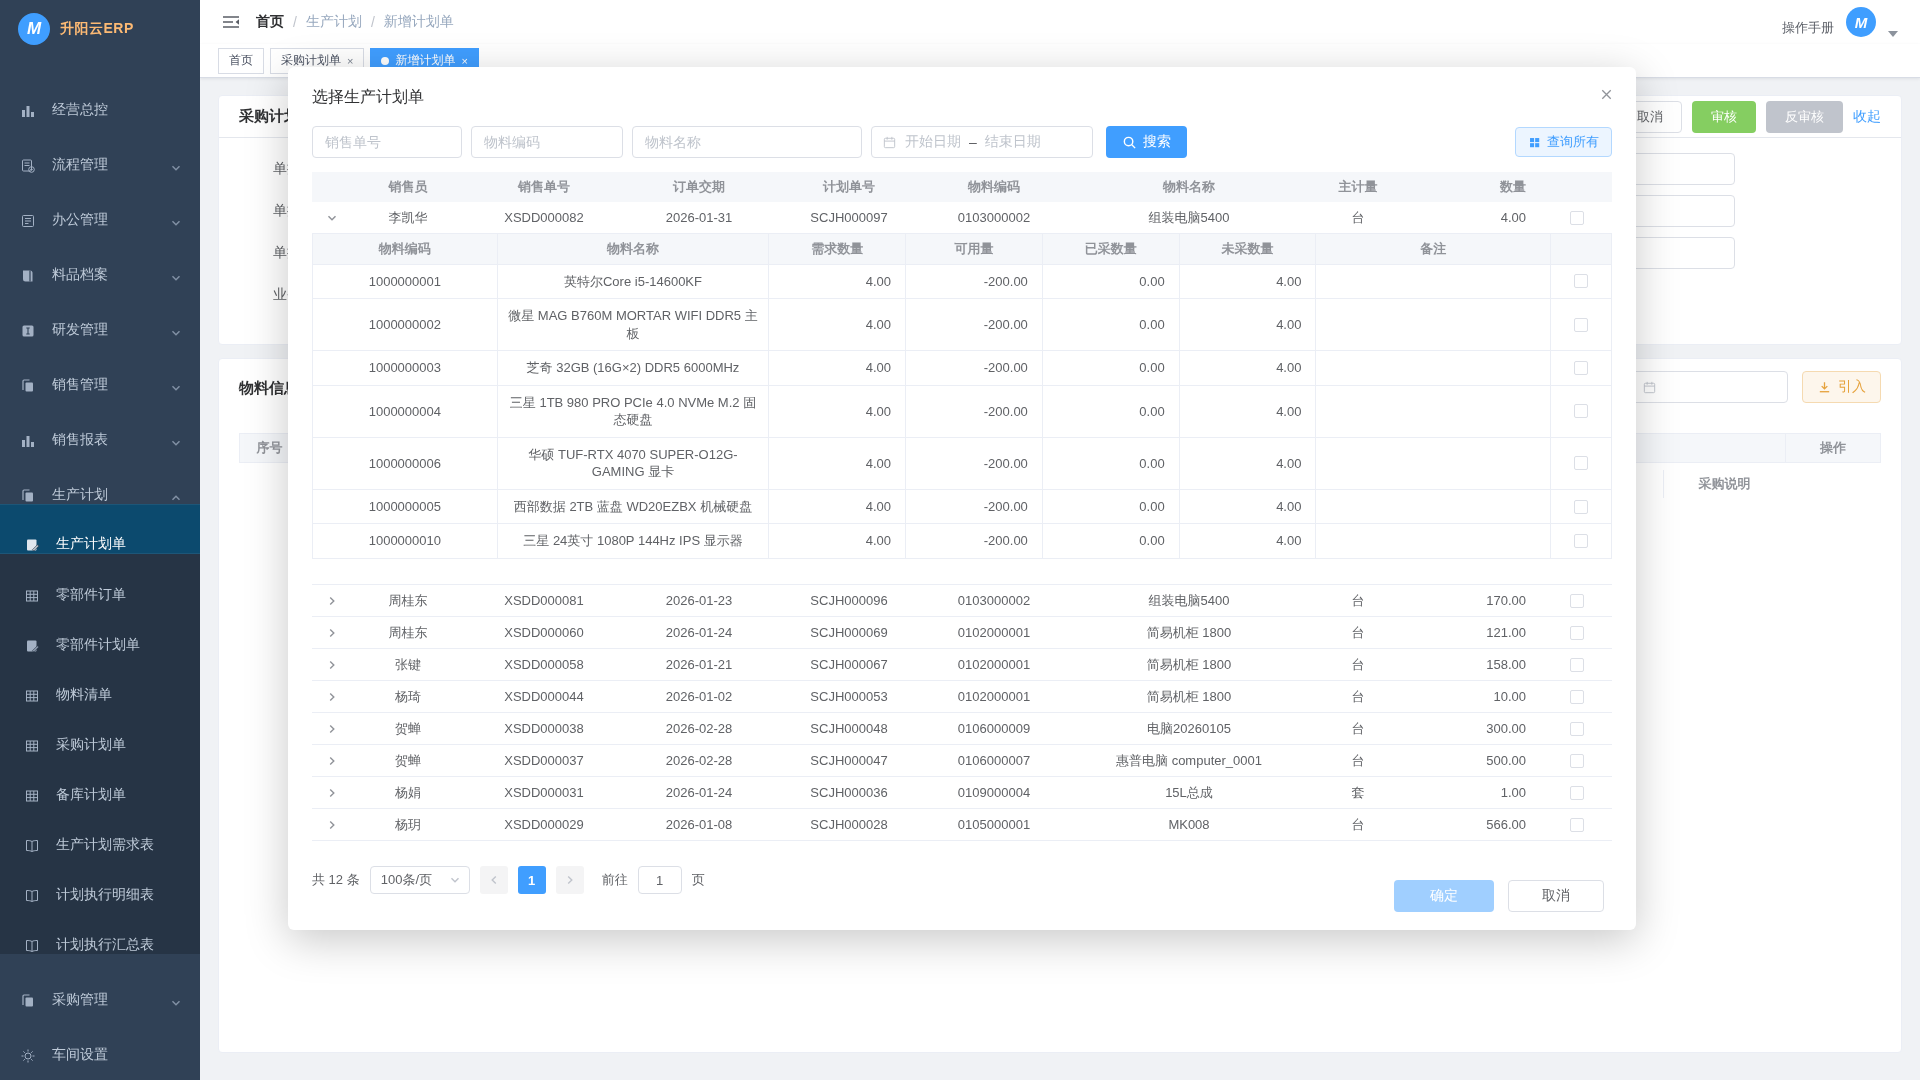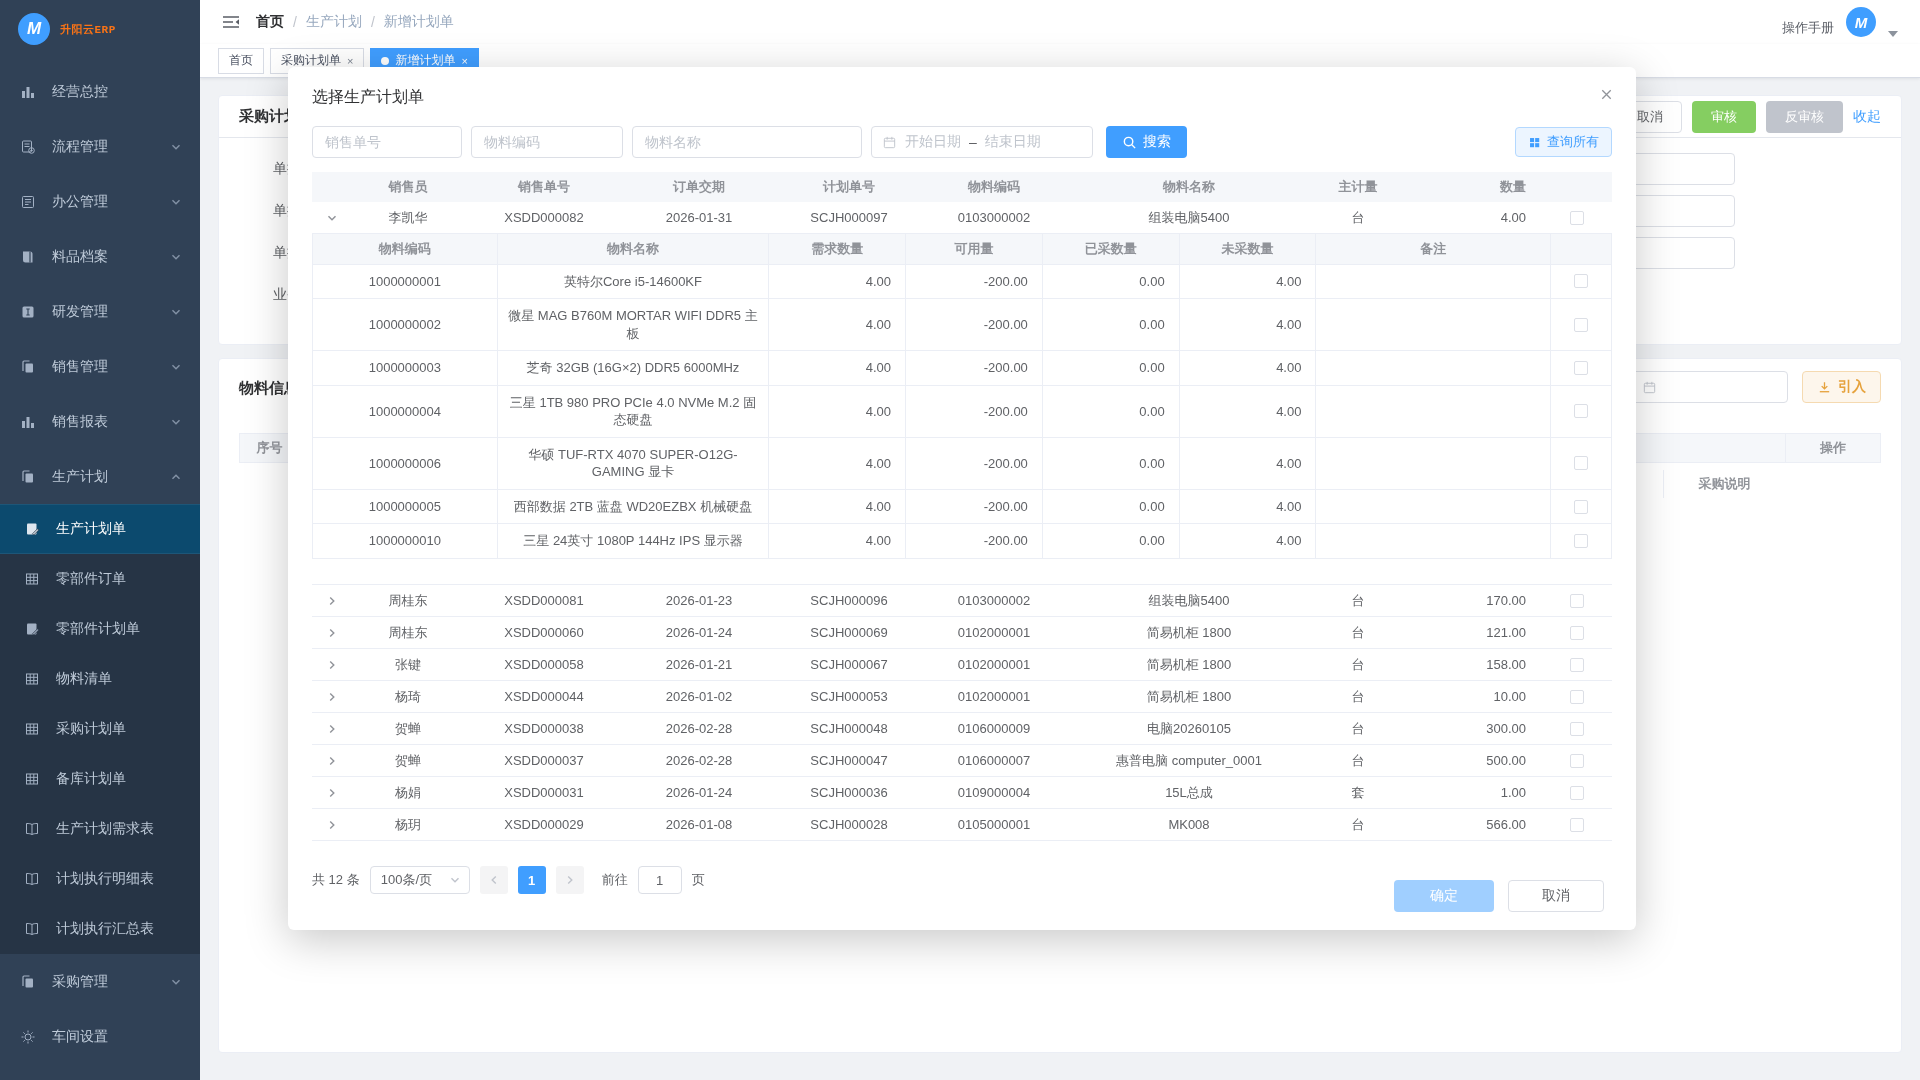--- a/index.html
+++ b/index.html
@@ -5,23 +5,23 @@
   * { margin:0; padding:0; box-sizing:border-box; }
   html,body { width:1920px; height:1080px; overflow:hidden; background:#f0f2f5;
     font-family:"Liberation Sans","DejaVu Sans",sans-serif; }
   svg { display:block; }
 
   
   .sidebar { position:fixed; left:0; top:0; width:200px; height:1080px; background:#304156; overflow:hidden; z-index:5; }
   .logo-row { height:58px; display:flex; align-items:center; padding-left:18px; gap:10px; }
   .logo-circle { width:32px; height:32px; border-radius:50%; background:#3f9eff; color:#fff;
     display:flex; align-items:center; justify-content:center; font-weight:bold; font-style:italic; font-size:17px; }
-  .app-name { color:#f97316; font-size:11px; font-weight:bold; letter-spacing:.5px;font-family:Liberation Mono, monospace; }
+  .app-name { color:#fdba74; font-size:14px; font-weight:bold; letter-spacing:.5px; }
   .menu { padding-top:6px; }
-  .menu-item { height:55px; display:flex; align-items:center; padding:0 18px 0 20px; color:#bfcbd9;
+  .menu-item { height:55px; display:flex; align-items:flex-end; padding:0 18px 0 20px; color:#bfcbd9;
     font-size:14px; cursor:pointer; position:relative; }
   .menu-item .mi-icon { width:18px; height:16px; margin-right:14px; color:#a3b1c4; flex:none; }
   .menu-item .mi-label { flex:1; white-space:nowrap; overflow:hidden; }
   .menu-item .mi-chev { color:#8291a5; flex:none; }
   .submenu { background:#263445; }
   .submenu .menu-item { height:50px; padding-left:24px; }
   .submenu .menu-item.active { background:#0c4a6e; color:#fff;
     border-top:1px solid rgba(255,255,255,.07); border-bottom:1px solid rgba(255,255,255,.07); }
   .submenu .menu-item.active .mi-icon { color:#dfe6ee; }
 
@@ -65,21 +65,21 @@
   .form-label { width:80px; text-align:right; font-size:14px; color:#606266; flex:none; }
   .form-input { margin-left:12px; width:1390px; height:32px; border:1px solid #dcdfe6; border-radius:4px; background:#fff; }
 
   .card2 { height:695px; padding:12px 20px; position:relative; }
   .card2-head { display:flex; align-items:flex-start; }
   .section-title { font-size:15px; font-weight:600; color:#303133; margin-top:8px; }
   .card2-tools { margin-left:auto; display:flex; align-items:center; gap:14px; }
   .tool-input { width:156px; height:32px; border:1px solid #dcdfe6; border-radius:4px; background:#fff;
     display:flex; align-items:center; padding-left:9px; color:#c0c4cc; }
   .btn-warn { background:#fdf6ec; border:1px solid #f5dab1; color:#e6a23c; display:inline-flex; align-items:center;
-    gap:6px; font-size:14px; padding:0 14px;font-weight:bold; }
+    gap:6px; font-size:14px; padding:0 14px; }
   .bg-table-head { margin-top:30px; height:30px; display:flex; background:#f5f7fa; border:1px solid #ebeef5;
     font-size:13px; font-weight:600; color:#909399; }
   .bg-th { display:flex; align-items:center; justify-content:center; height:100%; }
   .bg-th.seq { width:60px; border-right:1px solid #ebeef5; }
   .bg-th.mid { flex:1; }
   .bg-th.r1 { width:122px; border-left:1px solid #ebeef5;margin-top:36px; }
   .bg-th.r2 { width:95px; border-left:1px solid #ebeef5; }
 
   
   .modal { position:absolute; left:288px; top:67px; width:1348px; height:863px; background:#fff; border-radius:6px;

